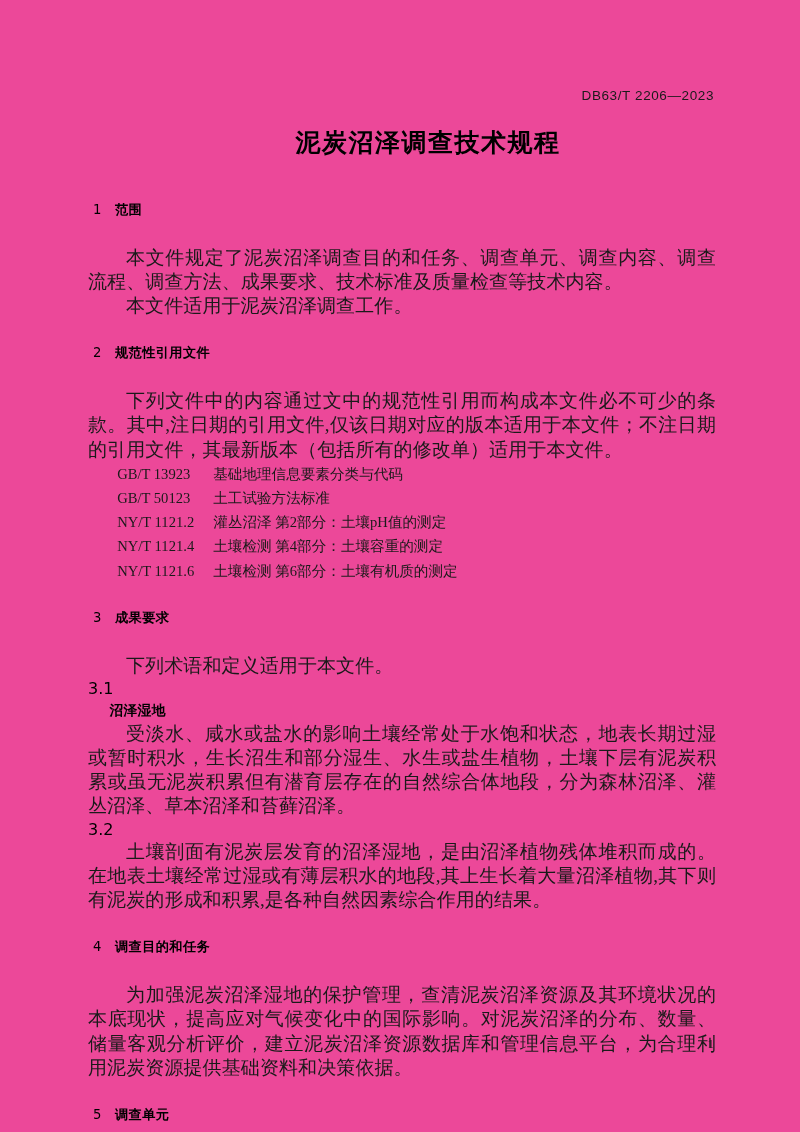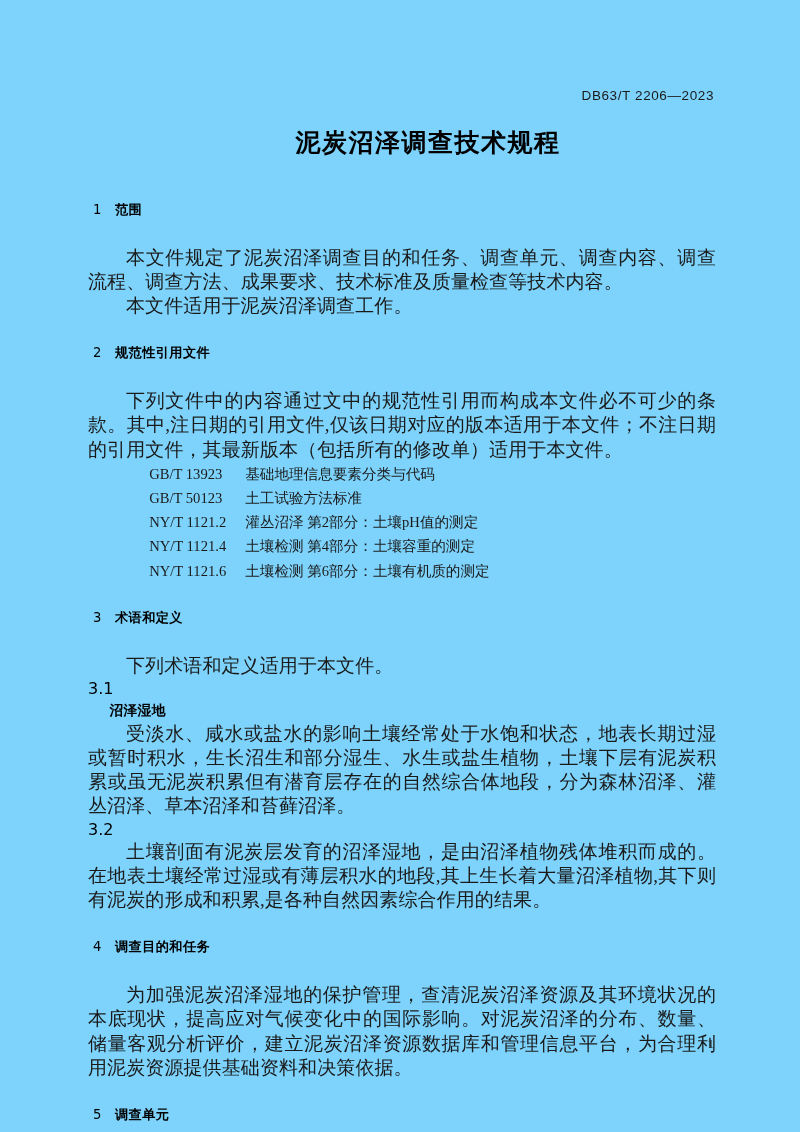--- a/index.html
+++ b/index.html
@@ -8,21 +8,21 @@
     background: #ffffff;
   }
   body {
     font-family: "Liberation Serif", "DejaVu Serif", serif;
     color: #1a1a1a;
   }
   .page {
     position: relative;
     width: 800px;
     height: 1132px;
-    background: #7dd3fc;
+    background: #ec4899;
     overflow: hidden;
     box-sizing: border-box;
   }
 
   
   .doc-header {
     position: absolute;
     top: 88px;
     right: 86px;
     font-family: "Liberation Sans", "DejaVu Sans", sans-serif;
@@ -101,21 +101,20 @@
     font-family: "Liberation Serif", "DejaVu Serif", serif;
     font-size: 14.6px;
     line-height: 24.2px;
     color: #1a1a1a;
     padding-left: 2em;
     white-space: nowrap;
   }
   .ref-item .ref-code {
     display: inline-block;
     min-width: 96px;
-    margin-left: 32px;
   }
   .ref-item .ref-name { }
 
   
   .term-number {
     font-family: "DejaVu Sans", "Liberation Sans", sans-serif;
     font-size: 16px;
     line-height: 21px;
     color: #000000;
   }
@@ -189,21 +188,21 @@
         <span class="ref-code">NY/T 1121.4</span><span class="ref-name">土壤检测 第4部分：土壤容重的测定</span>
       </li>
       <li class="ref-item">
         <span class="ref-code">NY/T 1121.6</span><span class="ref-name">土壤检测 第6部分：土壤有机质的测定</span>
       </li>
     </ul>
 
     <div class="gap-before-heading"></div>
 
     <div class="clause-heading">
-      <span class="num">3</span><span class="txt">术语和定义</span>
+      <span class="num">3</span><span class="txt">成果要求</span>
     </div>
     <div class="gap-after-heading"></div>
     <p class="para">下列术语和定义适用于本文件。</p>
 
     <div class="term-number">3.1</div>
     <div class="term-name">沼泽湿地</div>
     <p class="para">受淡水、咸水或盐水的影响土壤经常处于水饱和状态，地表长期过湿或暂时积水，生长沼生和部分湿生、水生或盐生植物，土壤下层有泥炭积累或虽无泥炭积累但有潜育层存在的自然综合体地段，分为森林沼泽、灌丛沼泽、草本沼泽和苔藓沼泽。</p>
 
     <div class="term-number">3.2</div>
     <p class="para">土壤剖面有泥炭层发育的沼泽湿地，是由沼泽植物残体堆积而成的。在地表土壤经常过湿或有薄层积水的地段,其上生长着大量沼泽植物,其下则有泥炭的形成和积累,是各种自然因素综合作用的结果。</p>

